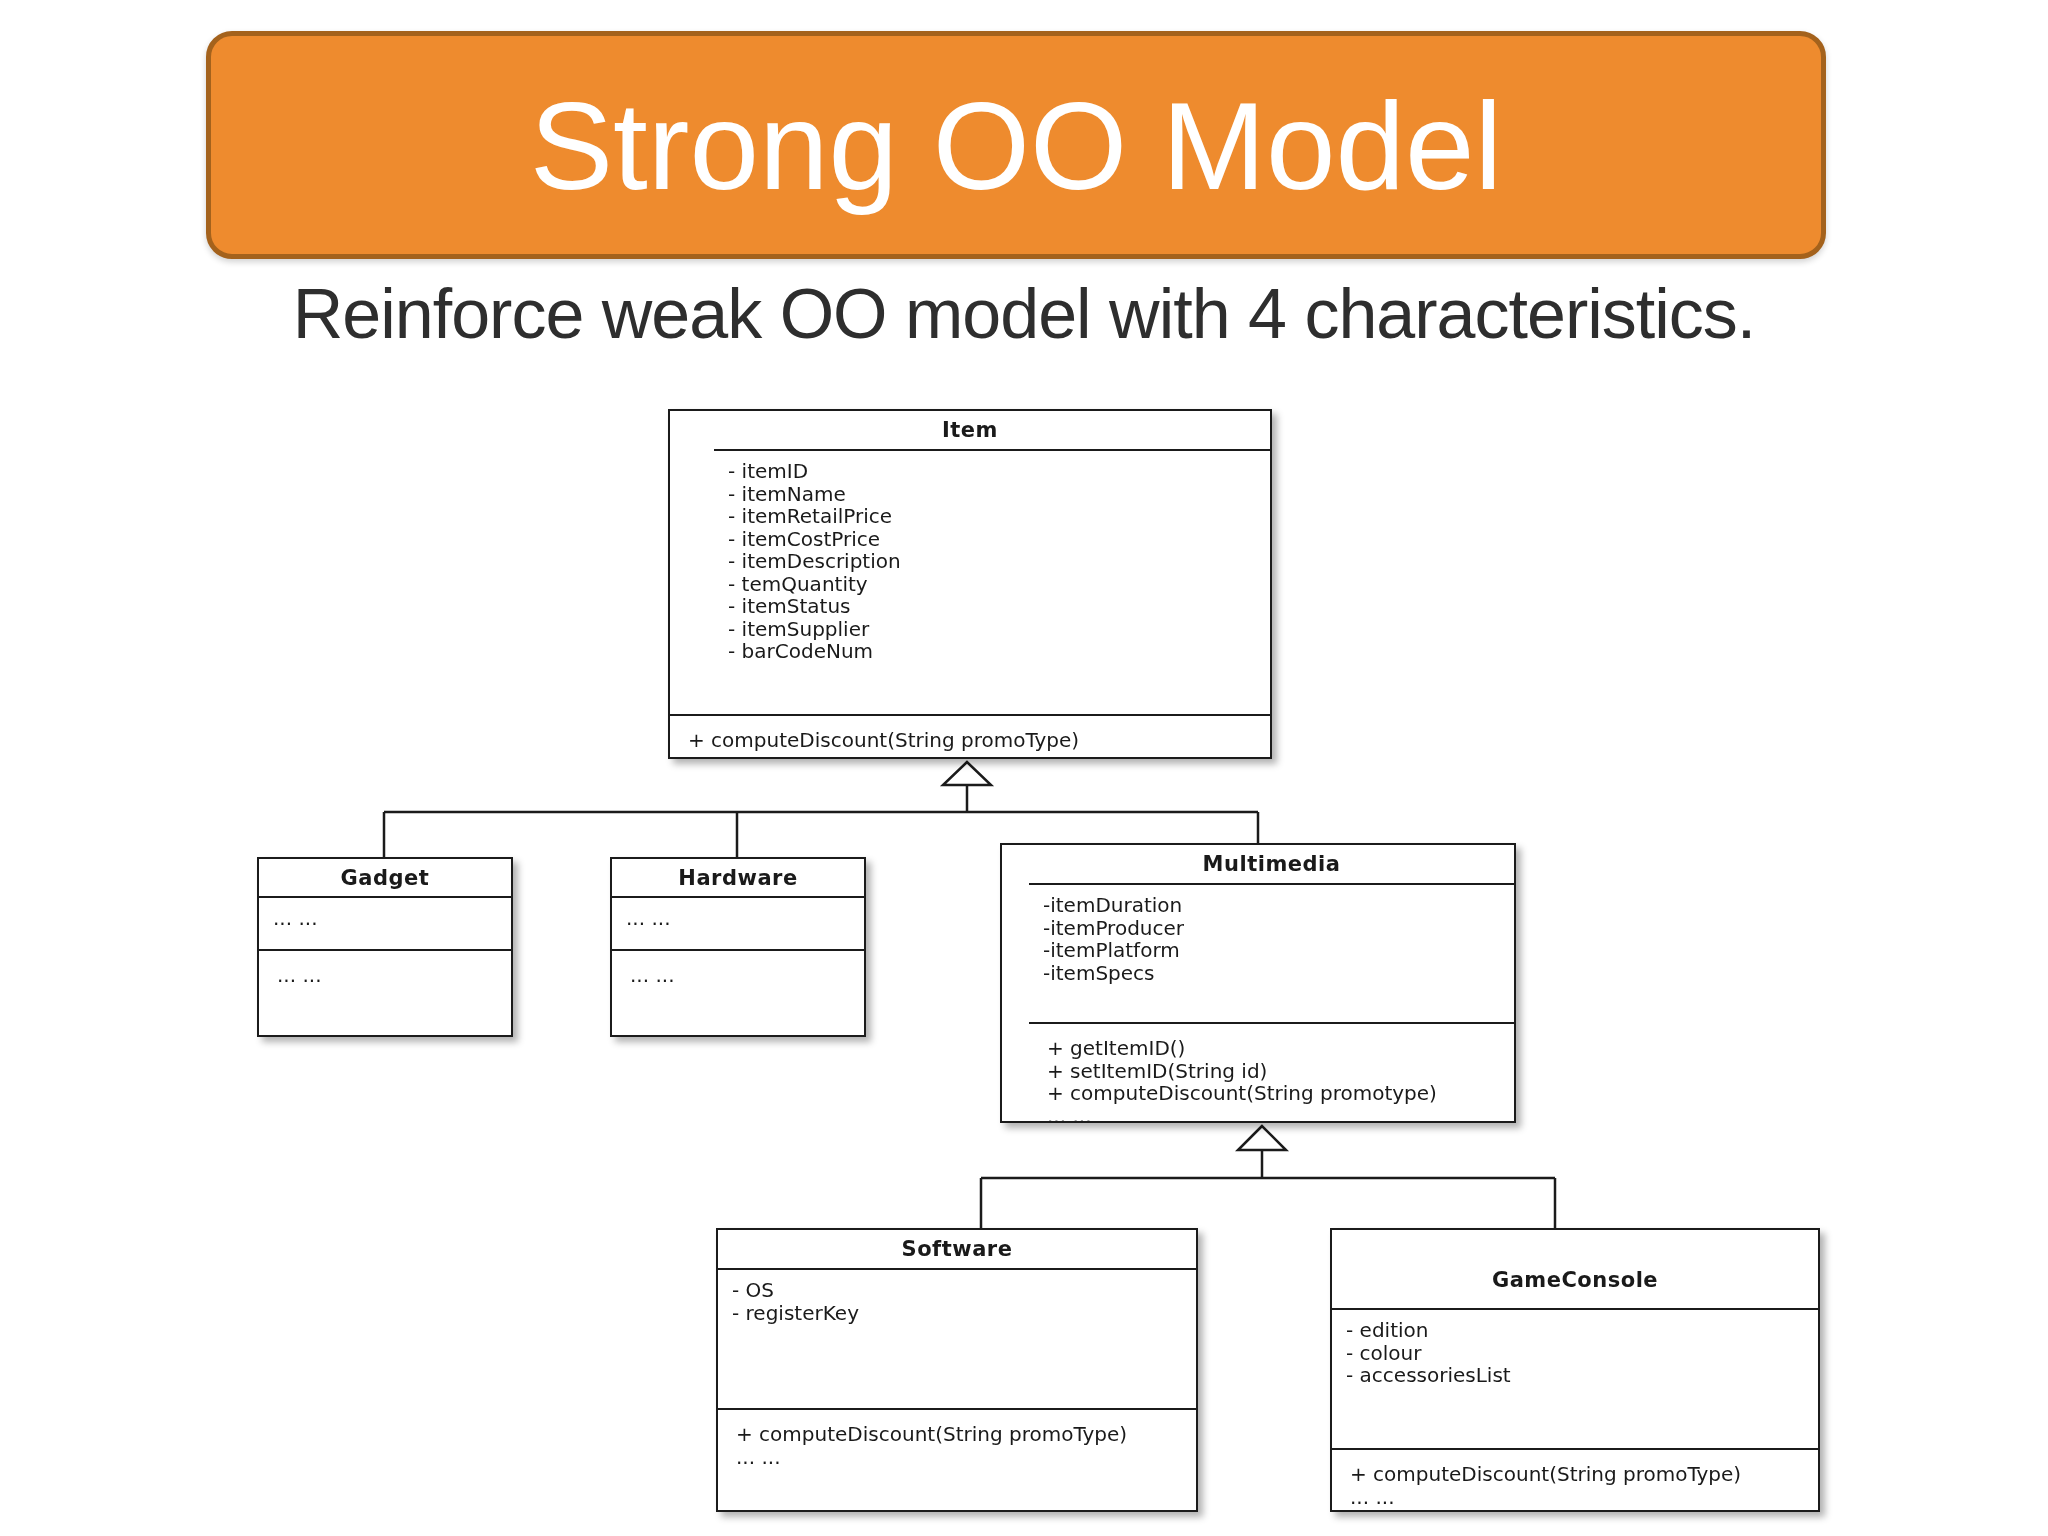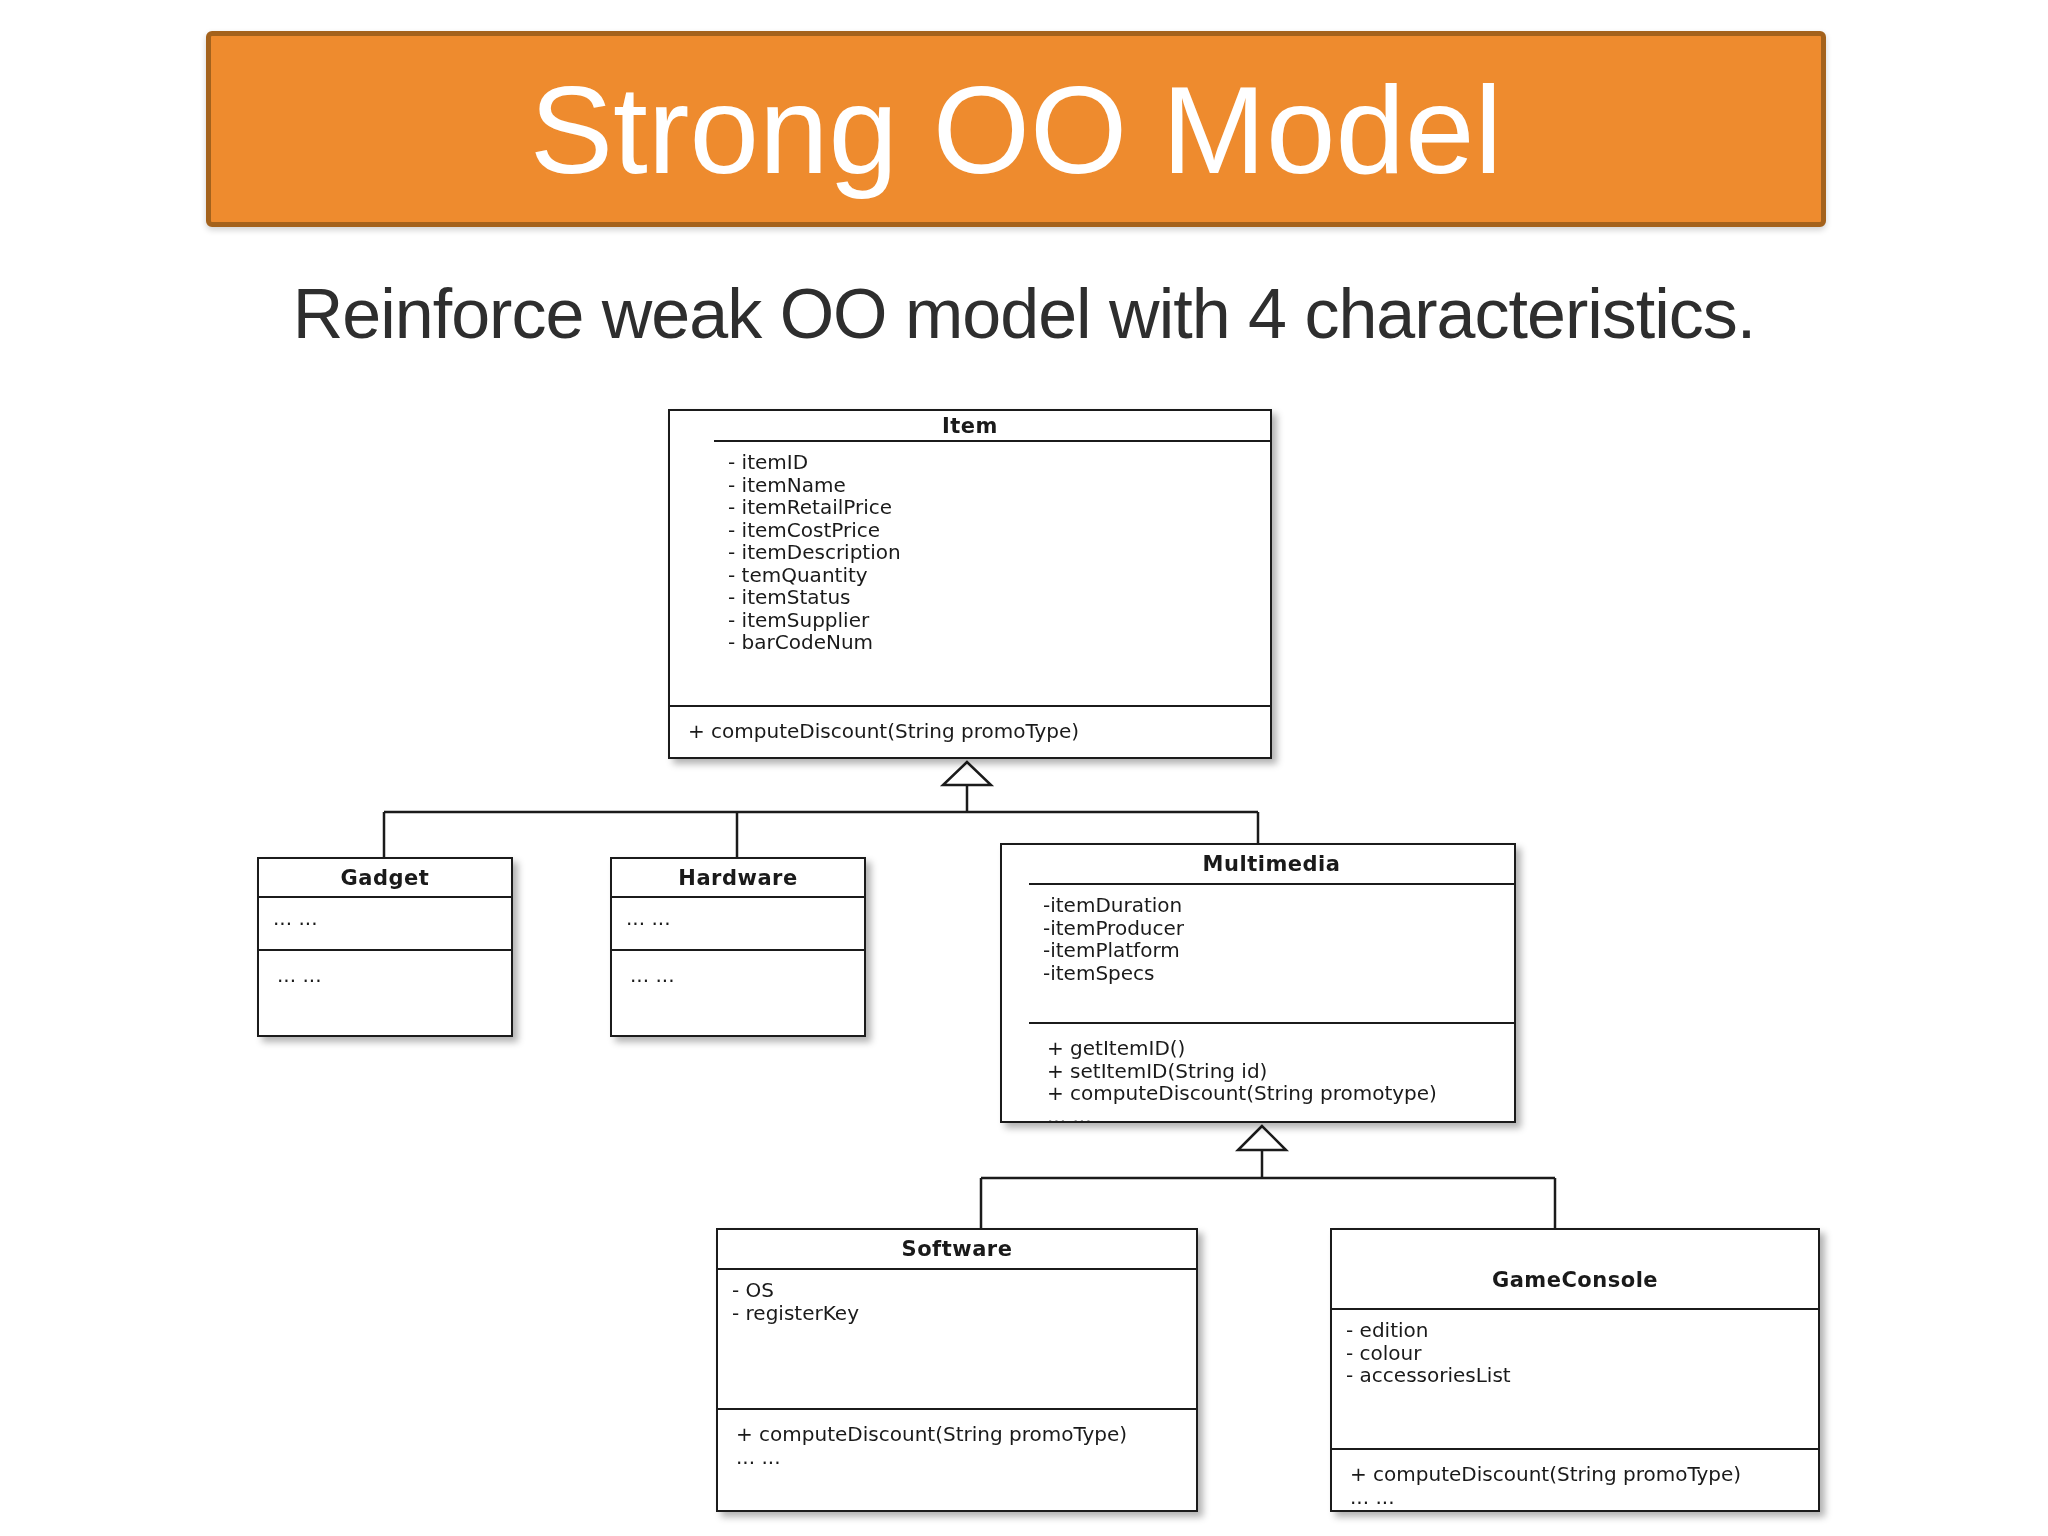--- a/index.html
+++ b/index.html
@@ -9,25 +9,25 @@
     height: 1536px;
     background: #ffffff;
     overflow: hidden;
     font-family: "DejaVu Sans", sans-serif;
   }
 
   
   .banner {
     position: absolute;
     left: 206px; top: 31px;
-    width: 1620px; height: 196px;
+    width: 1620px; height: 228px;
     box-sizing: border-box;
     background: #EE8B2E;
     border: 5px solid #A4621C;
-    border-radius: 6px;
+    border-radius: 26px;
     display: flex; align-items: center; justify-content: center;
     box-shadow: 0 3px 6px rgba(0,0,0,0.18);
   }
   .banner-title {
     font-family: "Liberation Sans", sans-serif;
     font-size: 125px;
     line-height: 125px;
     color: #ffffff;
     letter-spacing: 0px;
     white-space: nowrap;
@@ -70,21 +70,21 @@
     white-space: pre-line;
     font-size: 20px;
     line-height: 22.5px;
     overflow: hidden;
   }
   .class-attrs { flex: 0 0 auto; padding: 9px 8px 0 14px; }
   .class-methods { flex: 1 1 auto; padding: 13px 8px 0 18px; }
 
   
   .box-item        { left: 668px;  top: 409px;  width: 604px; height: 350px; }
-  .box-item .class-title { height: 29px; }
+  .box-item .class-title { height: 38px; }
   .box-item .class-attrs { height: 265px; margin-left: 44px; }
 
   .box-gadget      { left: 257px;  top: 857px;  width: 256px; height: 180px; }
   .box-gadget .class-title { height: 37px; }
   .box-gadget .class-attrs { height: 53px; }
 
   .box-hardware    { left: 610px;  top: 857px;  width: 256px; height: 180px; }
   .box-hardware .class-title { height: 37px; }
   .box-hardware .class-attrs { height: 53px; }
 

